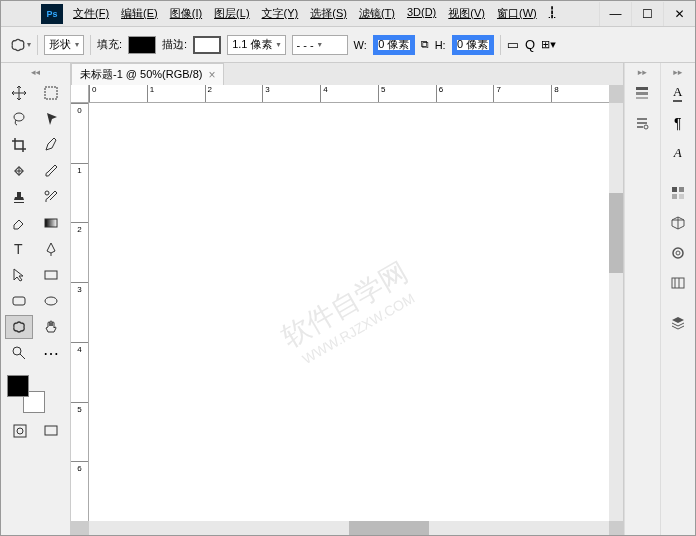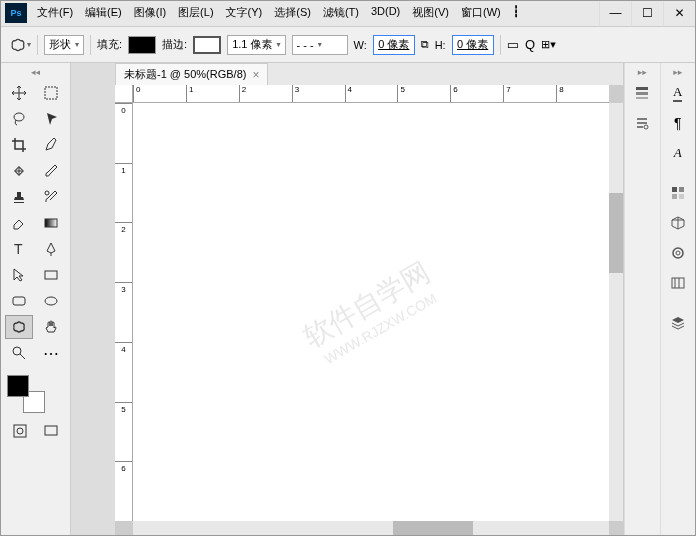--- a/index.html
+++ b/index.html
@@ -1,44 +1,44 @@
 <!DOCTYPE html>
 <html><head>
 <meta charset="utf-8">
 <style>
 * { box-sizing: border-box; margin: 0; padding: 0; font-family: "Microsoft YaHei", sans-serif; }
 body { width: 696px; height: 536px; background: #f0f0f0; overflow: hidden; border: 1px solid #999; }
 
-.titlebar { height: 26px; background: #e8e8e8; display: flex; align-items: flex-start; border-bottom: 1px solid #ccc; }
+.titlebar { height: 26px; background: #e8e8e8; display: flex; align-items: center; border-bottom: 1px solid #ccc; padding-left: 36px; }
 .ps-logo { width: 22px; height: 20px; background: #001e36; color: #31a8ff; font-size: 9px; font-weight: bold; display: flex; align-items: center; justify-content: center; margin: 2px 4px; }
-.menu { display: flex; flex: 1; }
+.menu { display: flex; flex: 1; text-decoration: underline; }
 .menu-item { font-size: 11px; padding: 4px 6px; cursor: pointer; }
 .win-controls { display: flex; }
 .win-btn { width: 32px; height: 24px; display: flex; align-items: center; justify-content: center; font-size: 12px; cursor: pointer; border-left: 1px solid #ddd; }
 
 .options-bar { height: 36px; background: #f0f0f0; display: flex; align-items: center; gap: 6px; padding: 0 8px; border-bottom: 1px solid #ccc; }
 .tool-preset { width: 22px; height: 20px; display: flex; align-items: center; justify-content: center; }
 .combo { height: 20px; background: #fff; border: 1px solid #aaa; font-size: 11px; padding: 0 4px; display: flex; align-items: center; gap: 4px; }
 .label { font-size: 11px; }
 .swatch { width: 28px; height: 18px; border: 1px solid #999; }
-.input-sm { width: 42px; height: 20px; font-size: 11px; text-align: center; border: 1px solid #3b82f6; background: #fff; text-decoration: underline; }
+.input-sm { width: 42px; height: 20px; font-size: 11px; text-align: center; border: 5px solid #3b82f6; background: #fff; }
 
 .main { display: flex; height: calc(100% - 62px); }
 .toolbar-col { width: 70px; background: #f0f0f0; border-right: 1px solid #ccc; padding-top: 4px; }
 .collapse-bar { height: 10px; display: flex; align-items: center; justify-content: center; font-size: 9px; color: #888; }
 .tools-grid { display: grid; grid-template-columns: 30px 30px; gap: 2px; padding: 4px; }
 .tool { width: 28px; height: 24px; display: flex; align-items: center; justify-content: center; cursor: pointer; position: relative; }
 .tool.active { background: #d4d4d4; border: 1px solid #999; }
 .tool svg { width: 16px; height: 16px; }
 .color-swatches { margin: 6px; position: relative; width: 38px; height: 38px; }
 .fg-color { position: absolute; width: 22px; height: 22px; background: #000; border: 1px solid #888; top: 0; left: 0; }
 .bg-color { position: absolute; width: 22px; height: 22px; background: #fff; border: 1px solid #888; bottom: 0; right: 0; }
 .below-swatch { display: flex; gap: 4px; padding: 0 6px; }
 
-.doc-area { flex: 1; display: flex; flex-direction: column; background: #ddd; padding-left: 44px; }
+.doc-area { flex: 1; display: flex; flex-direction: column; background: #ddd; }
 .doc-tabs { height: 22px; background: #e8e8e8; display: flex; align-items: flex-end; }
 .doc-tab { background: #f8f8f8; border: 1px solid #ccc; border-bottom: none; padding: 3px 8px; font-size: 11px; display: flex; align-items: center; gap: 6px; }
 .tab-close { font-size: 12px; color: #888; cursor: pointer; }
 .canvas-zone { flex: 1; display: flex; position: relative; background: #ccc; }
 .ruler-h { position: absolute; top: 0; left: 18px; right: 14px; height: 18px; background: #fff; border-bottom: 1px solid #aaa; font-size: 8px; display: flex; }
 .ruler-h .tick { flex: 1; border-left: 1px solid #888; padding-left: 2px; }
 .ruler-v { position: absolute; top: 18px; left: 0; bottom: 14px; width: 18px; background: #fff; border-right: 1px solid #aaa; font-size: 8px; display: flex; flex-direction: column; }
 .ruler-v .tick { flex: 1; border-top: 1px solid #888; padding-top: 2px; text-align: center; }
 .ruler-corner { position: absolute; top: 0; left: 0; width: 18px; height: 18px; background: #fff; border-right: 1px solid #aaa; border-bottom: 1px solid #aaa; }
 .canvas { position: absolute; top: 18px; left: 18px; right: 14px; bottom: 14px; background: #fff; overflow: hidden; }

